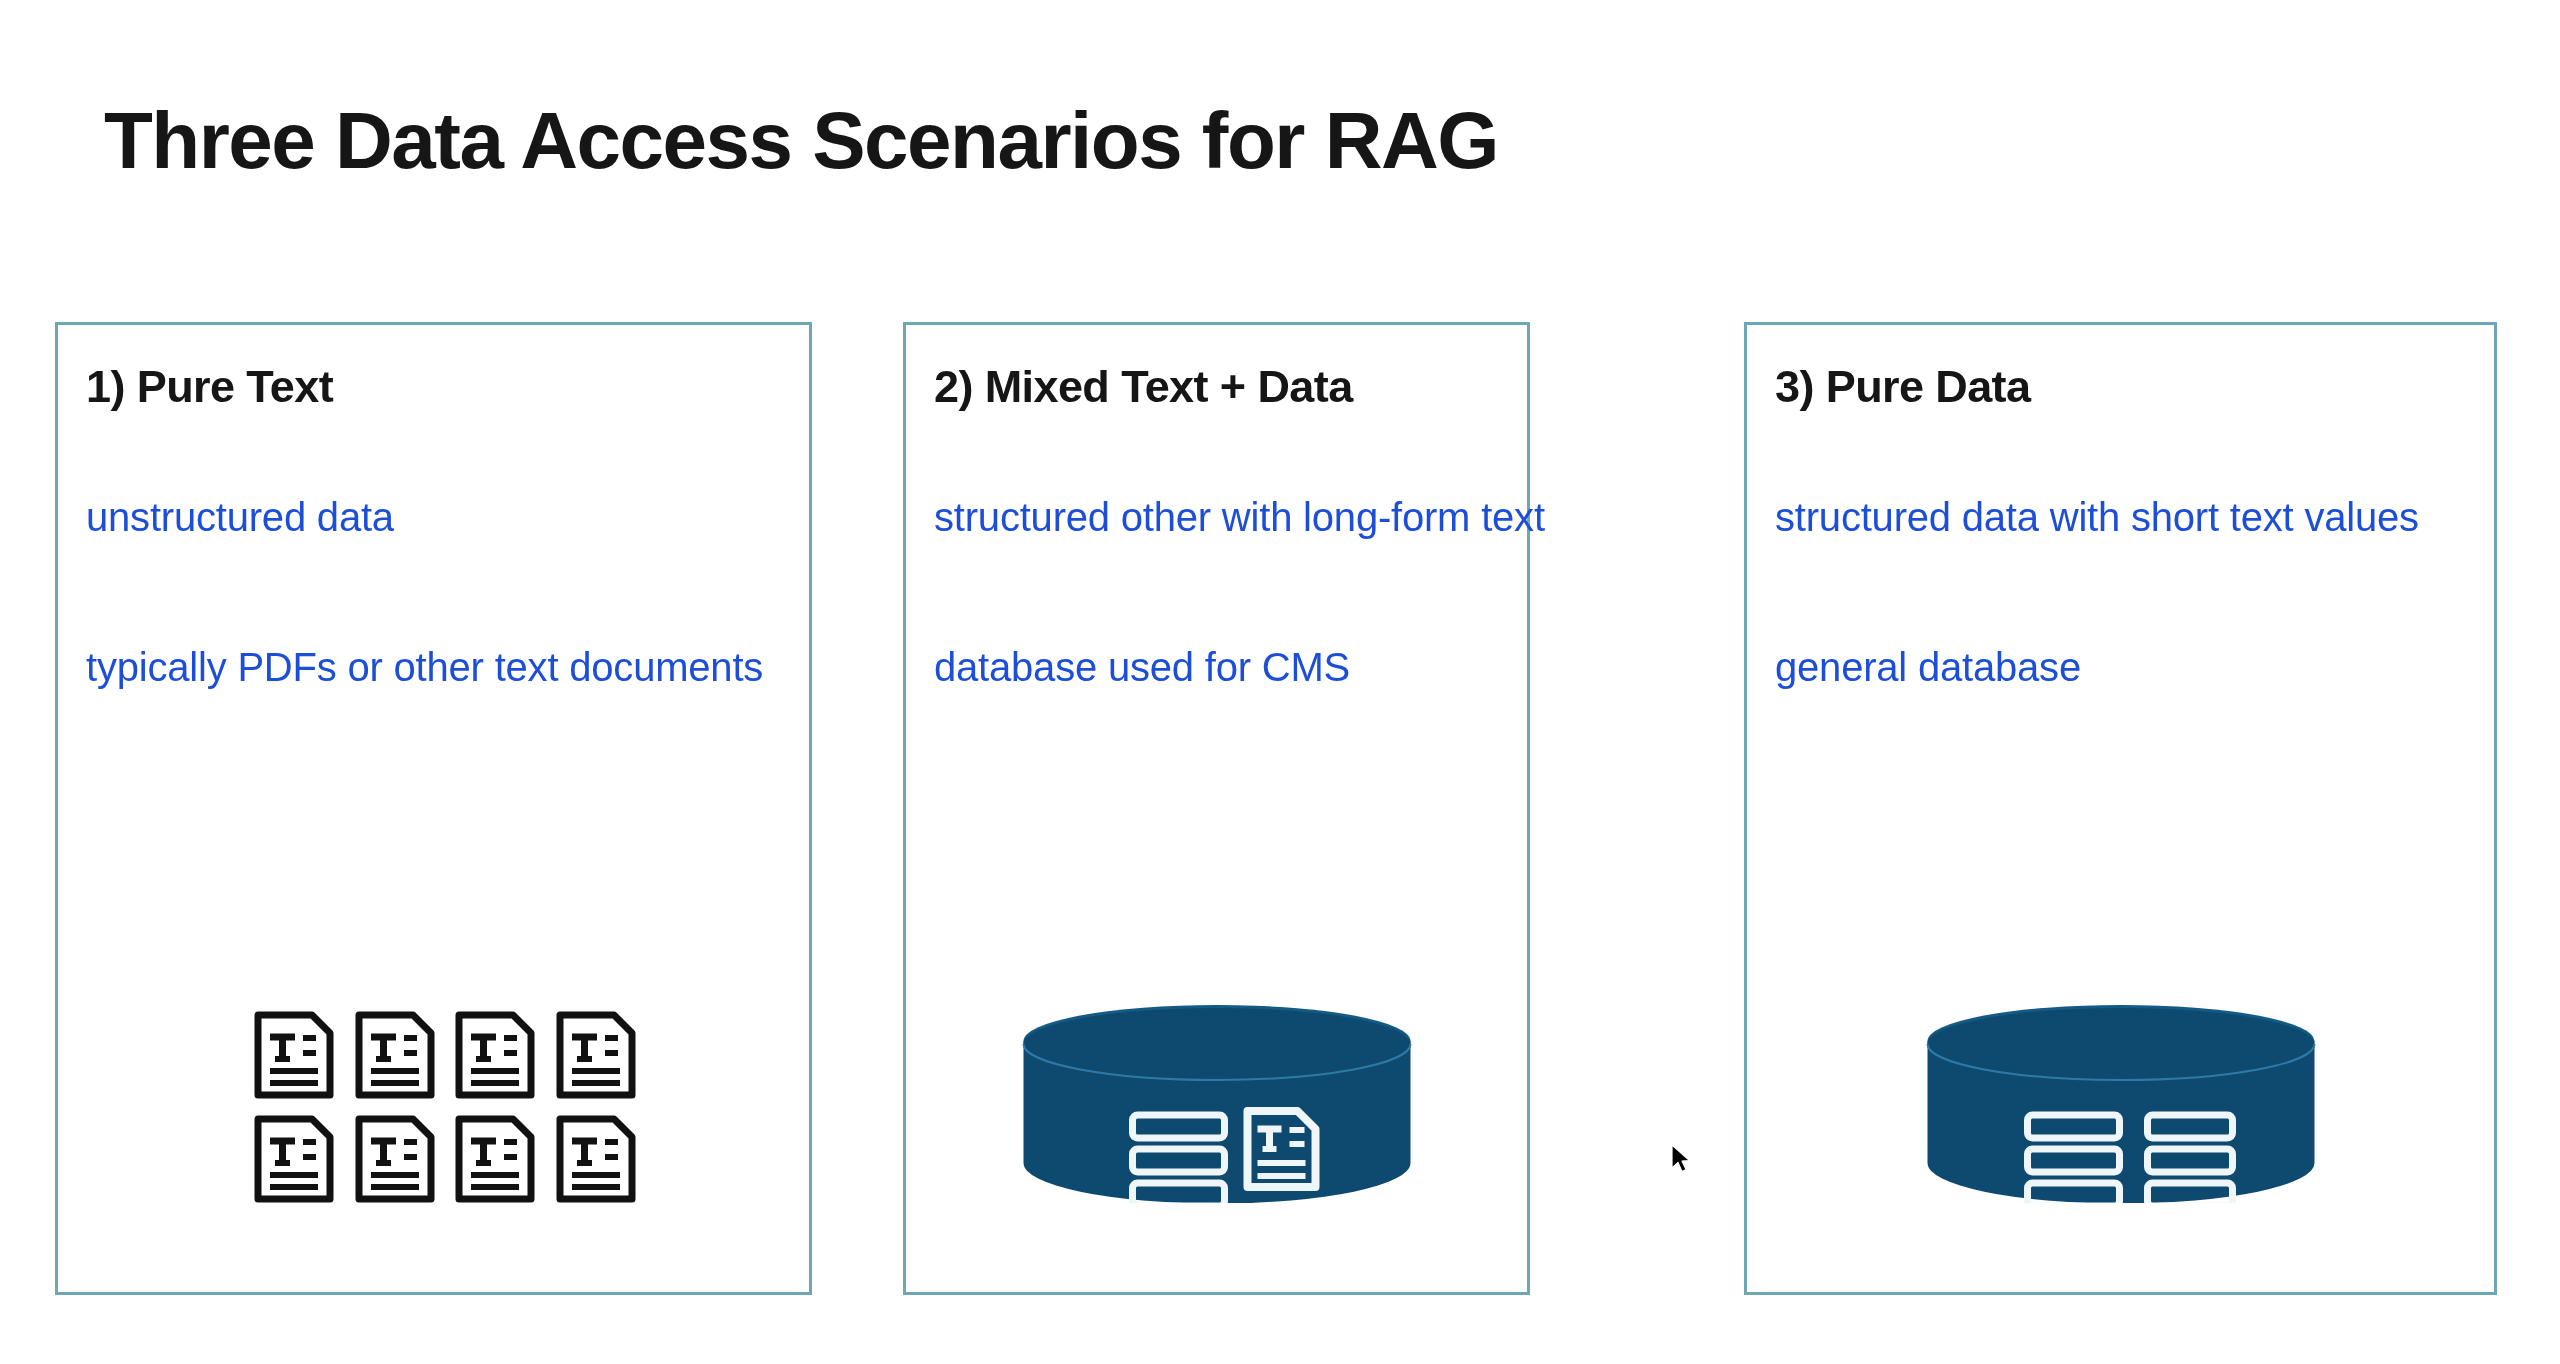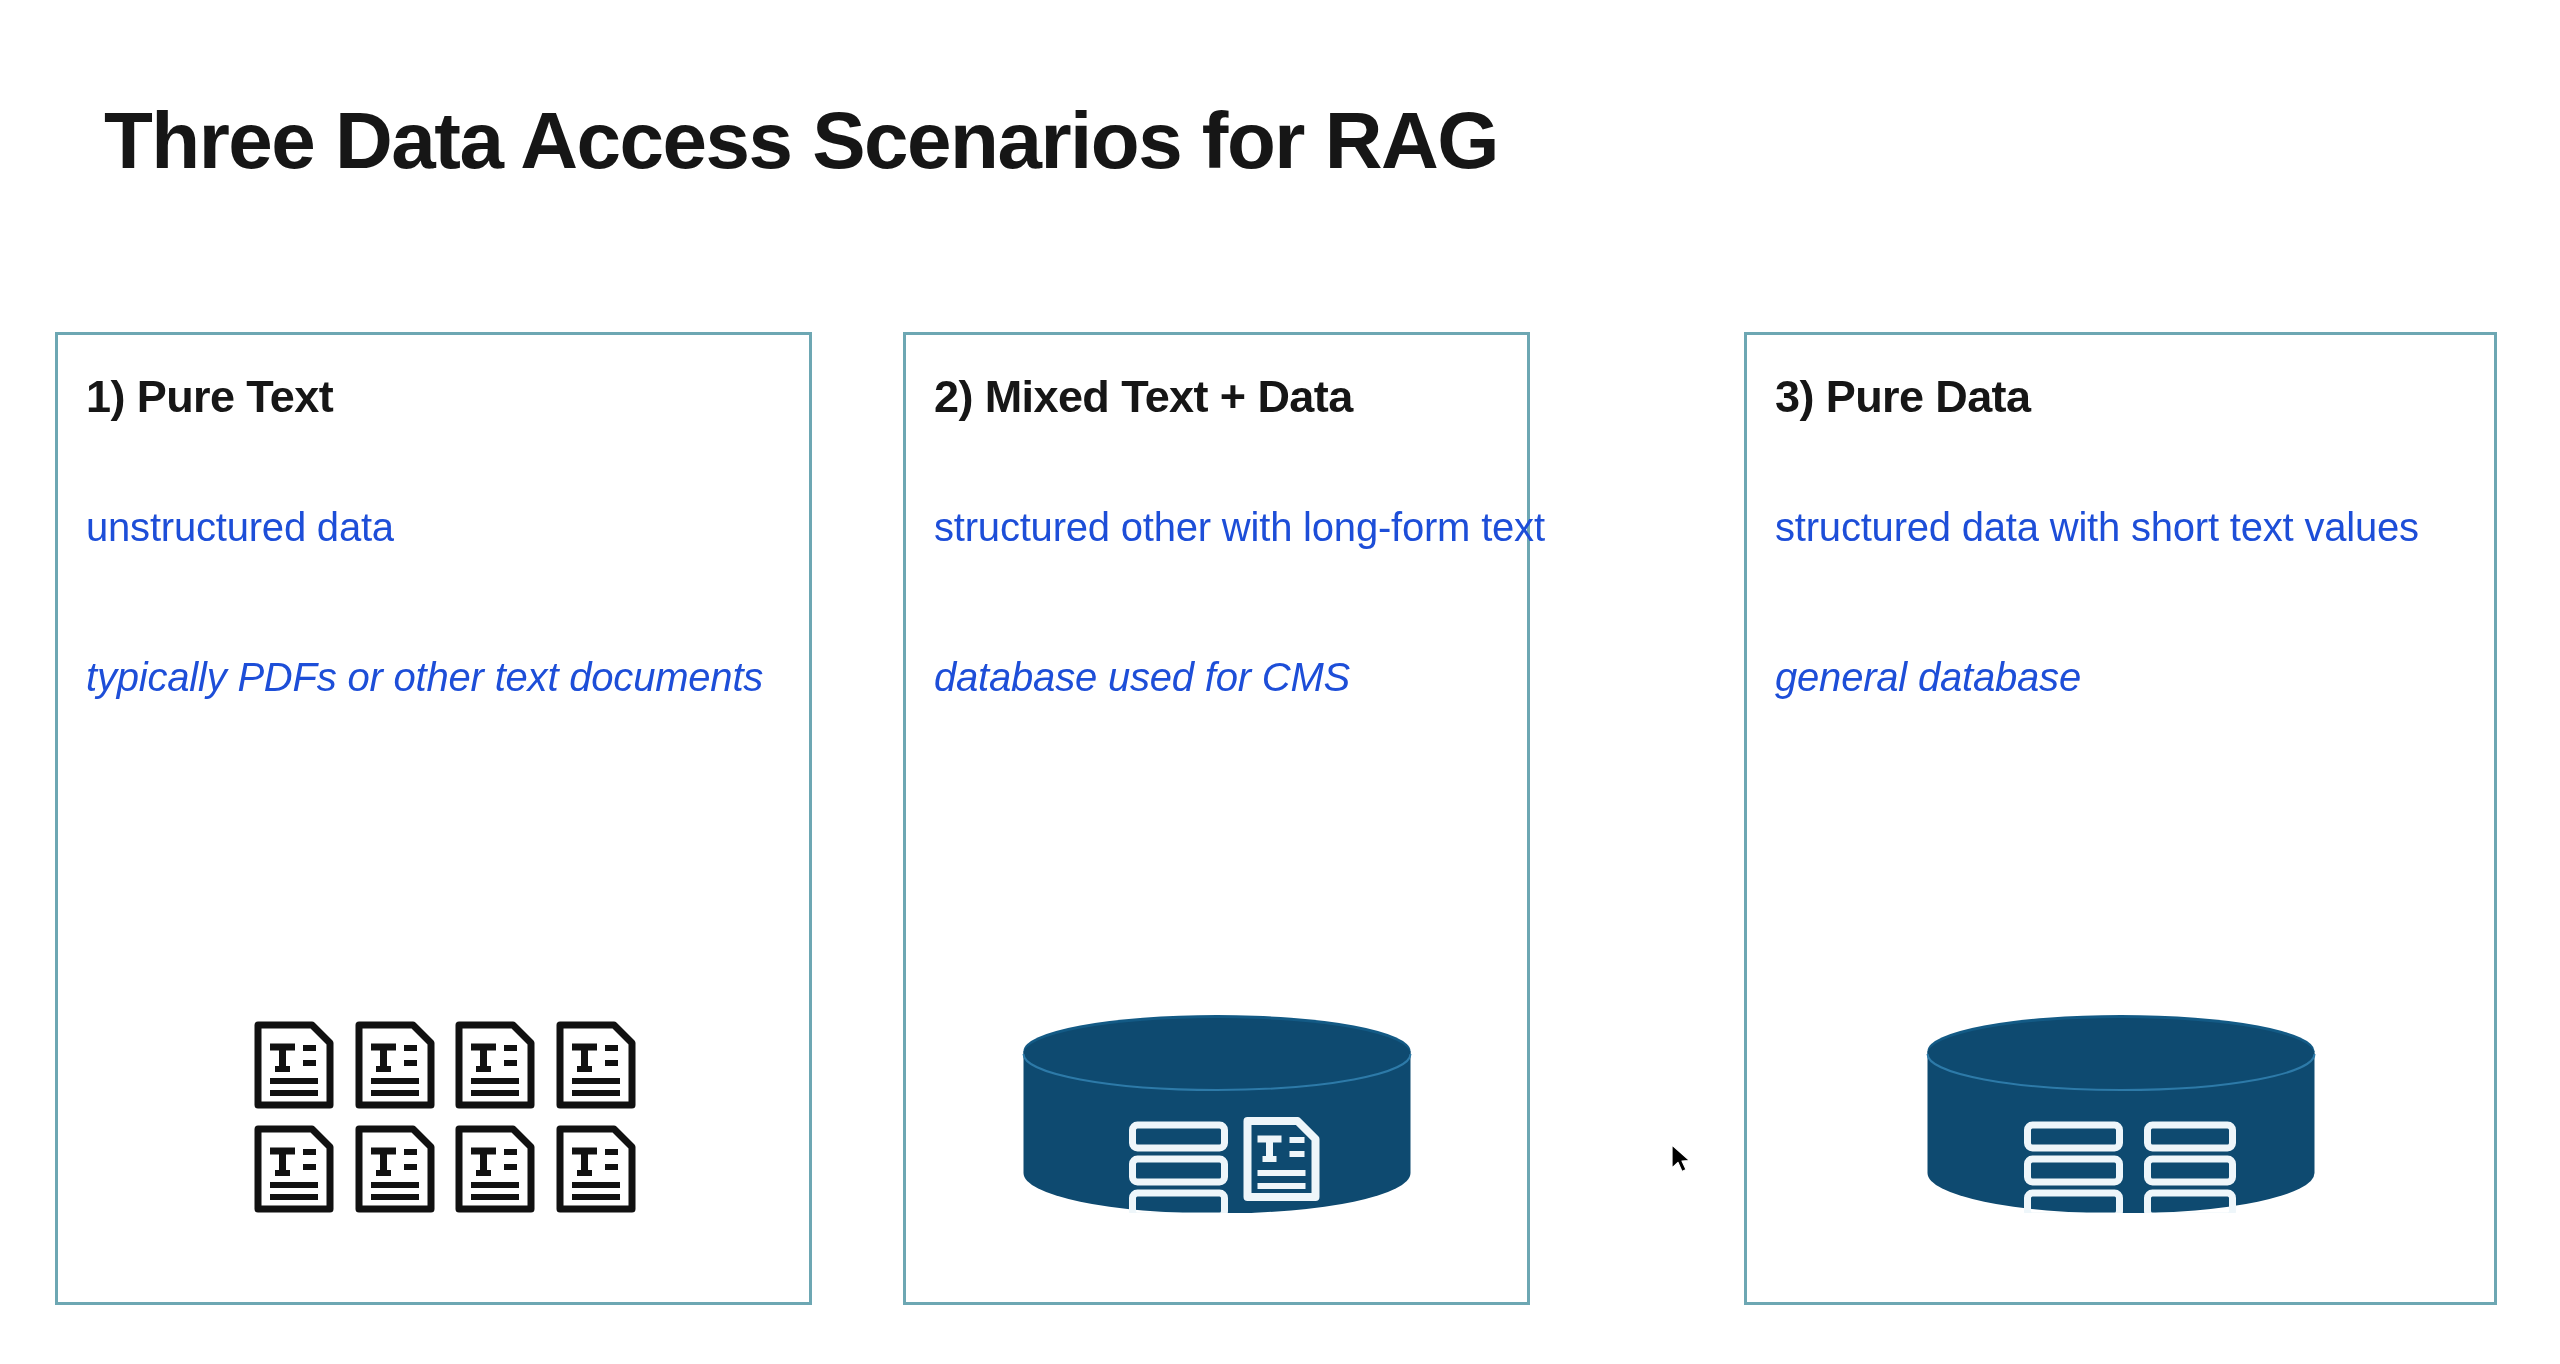--- a/index.html
+++ b/index.html
@@ -34,21 +34,21 @@
     color: #161616;
     letter-spacing: -1.5px;
     white-space: nowrap;
     line-height: 1.1;
     margin-top: 25px;
   }
 
   
   .card {
     position: absolute;
-    top: 332px;
+    top: 322px;
     height: 973px;
     background: #ffffff;
     border: 3px solid #6da7b3;
     box-sizing: border-box;
   }
   #card-1 { left: 55px;   width: 757px; }
   #card-2 { left: 903px;  width: 627px; }
   #card-3 { left: 1744px; width: 753px; padding-left: 28px; }
 
   .card-heading {
@@ -66,21 +66,21 @@
     position: absolute;
     left: 28px;
     font-size: 40px;
     font-weight: normal;
     color: #1d4ed8;
     line-height: 1.22;
     letter-spacing: -0.2px;
     width: 690px;
   }
   .body-1 { top: 168px; }
-  .body-2 { top: 318px; font-style: italic; }
+  .body-2 { top: 318px; }
 
   
   #doc-grid {
     position: absolute;
     left: 193px;
     top: 684px;
     width: 390px;
     display: grid;
     grid-template-columns: repeat(4, 1fr);
     grid-template-rows: repeat(2, 1fr);

